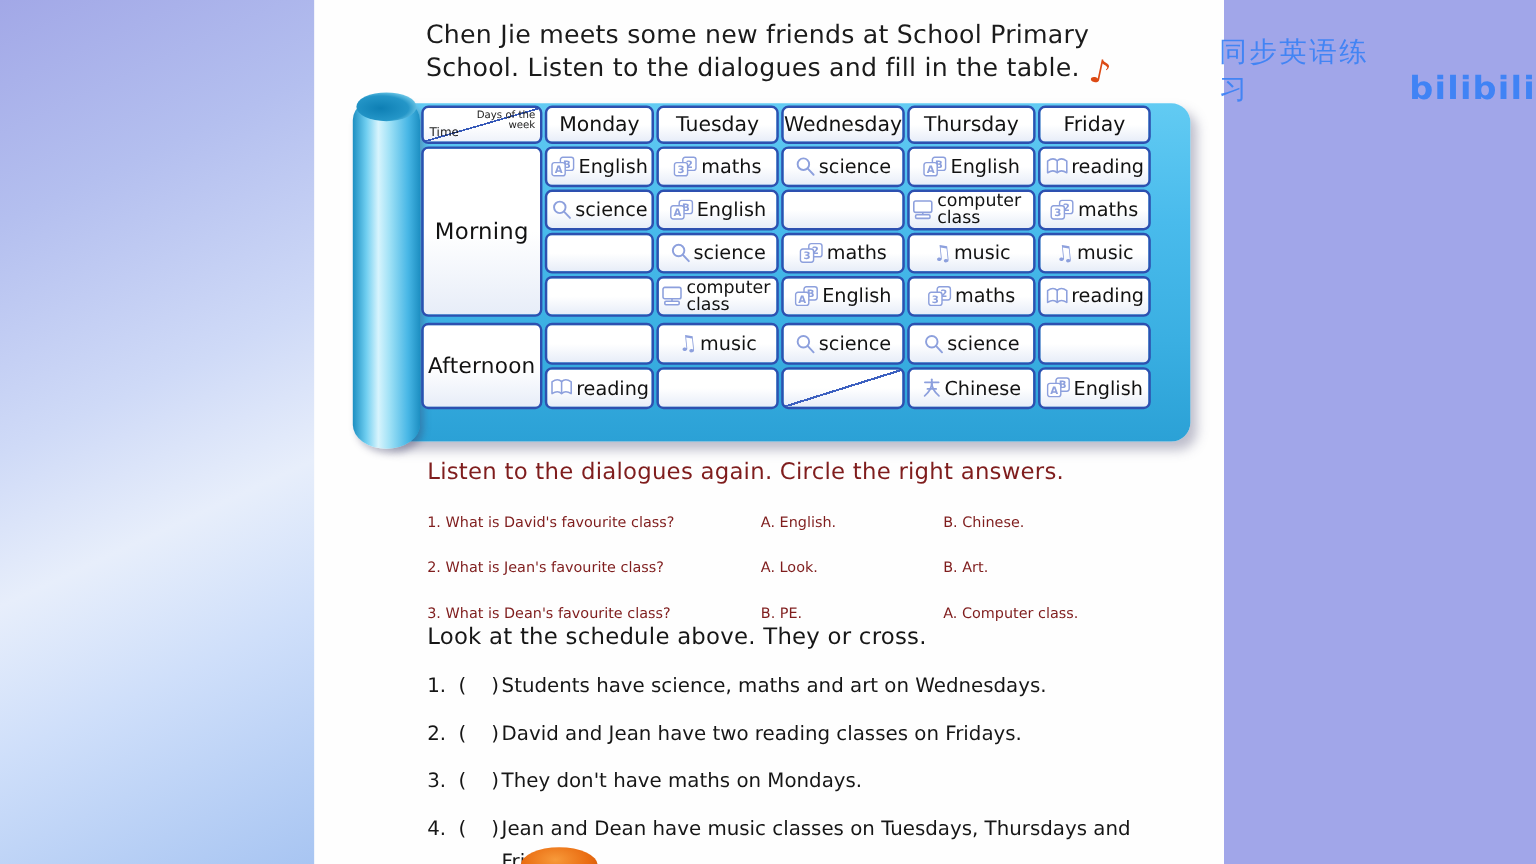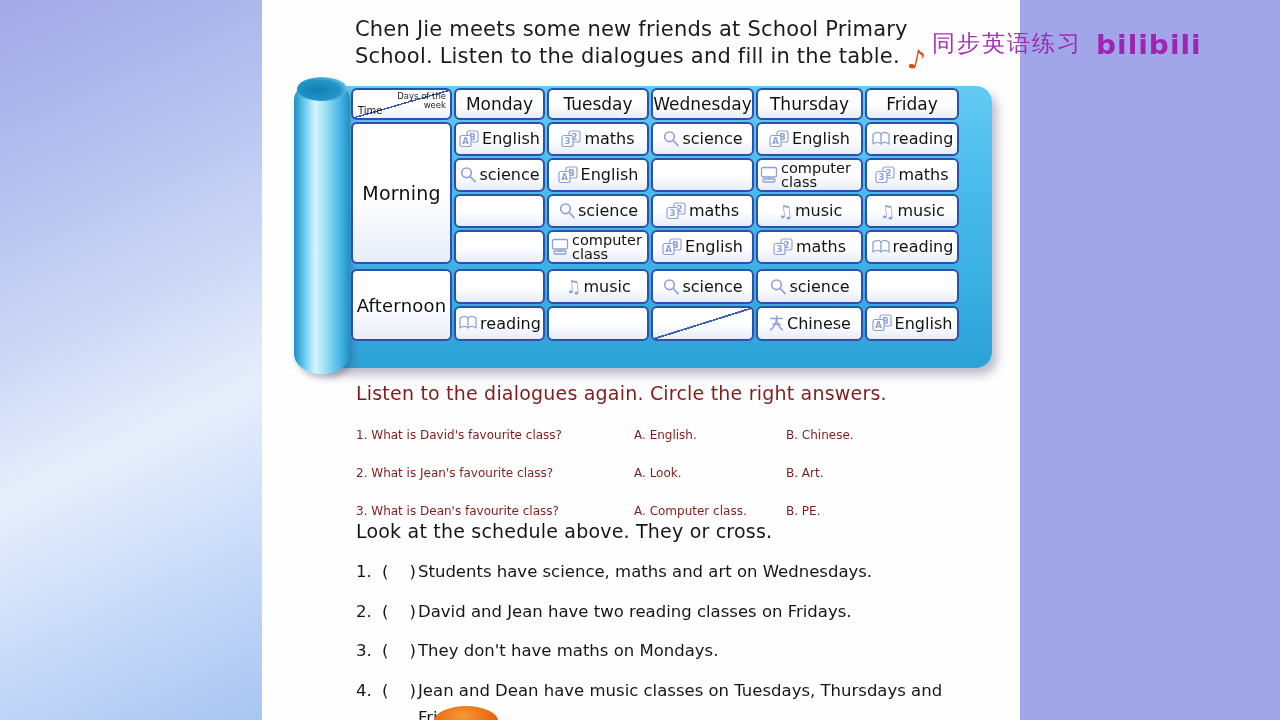--- a/index.html
+++ b/index.html
@@ -19,22 +19,22 @@
     position:absolute; left:262px; top:0; width:758px; height:720px;
     background:#fefefe;
   }
   #right-bg {
     position:absolute; left:1020px; top:0; width:260px; height:720px;
     background:#a1a6e9;
   }
 
   
   #watermark {
-    position:absolute; left:932px; top:28px; display:flex; align-items:flex-start; gap:14px;
-    color:#a21caf; z-index:30;
+    position:absolute; left:1016px; top:28px; display:flex; align-items:flex-end; gap:14px;
+    color:#3b82f6; z-index:30;
   }
   .wm-cn { font-size:23px; letter-spacing:2px; opacity:.92; }
   .wm-logo { font-size:28px; font-weight:bold; letter-spacing:1px; opacity:.95; transform:scaleY(.95); }
 
   
   #title {
     position:absolute; left:355px; top:16px; width:590px;
     font-size:21px; line-height:27px; color:#1b1b1b; letter-spacing:.2px;
   }
   .note-icon {
@@ -444,22 +444,22 @@
     <span>A. English.</span>
     <span>B. Chinese.</span>
   </div>
   <div class="q-row">
     <span>2. What is Jean's favourite class?</span>
     <span>A. Look.</span>
     <span>B. Art.</span>
   </div>
   <div class="q-row">
     <span>3. What is Dean's favourite class?</span>
+    <span>B. PE.</span>
     <span>A. Computer class.</span>
-    <span>B. PE.</span>
   </div>
 </div>
 
 <div id="section-tick">
   <div class="section-heading">Look at the schedule above. They or cross.</div>
   <div class="t-row">
     <span class="t-num">1.</span>
     <span class="t-bracket">(    )</span>
     <span class="t-text">Students have science, maths and art on Wednesdays.</span>
   </div>

